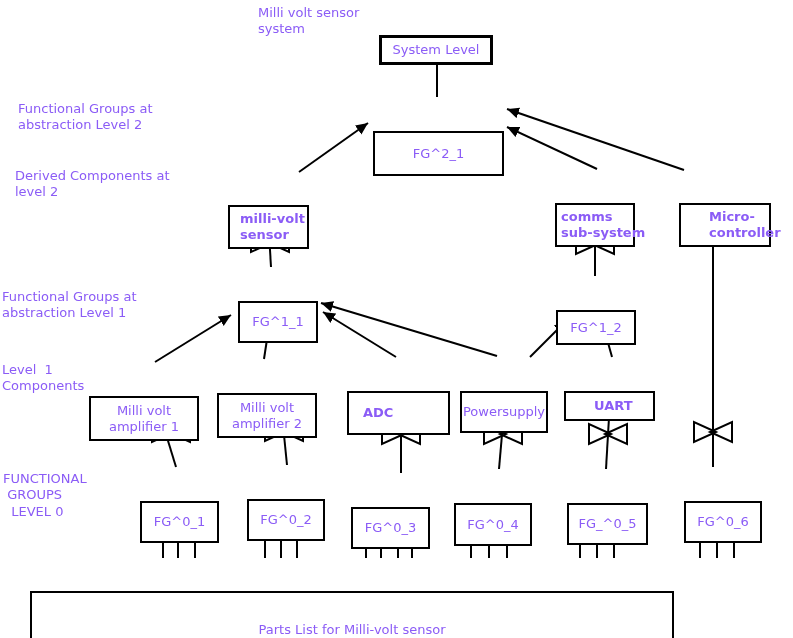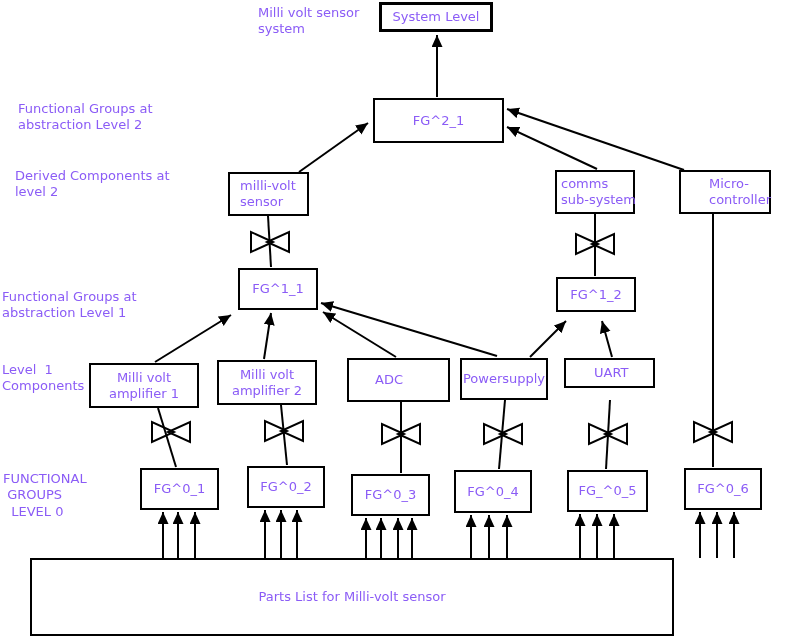--- a/index.html
+++ b/index.html
@@ -6,23 +6,23 @@
   #stage{
     position:relative;width:793px;height:638px;background:#ffffff;
     font-family:"DejaVu Sans","Liberation Sans",sans-serif;color:#8b5cf6;
     overflow:hidden;
   }
   .overlay{position:absolute;left:0;top:0;z-index:1;}
   .box{
     position:absolute;z-index:2;box-sizing:border-box;
     border:2px solid #000;background:#fff;
     display:flex;align-items:center;justify-content:center;
-    font-size:13px;line-height:1.2;text-align:center;white-space:pre;
+    font-size:13px;line-height:1.2;text-align:center;white-space:pre;margin-top:33px;
   }
-  .box.al{justify-content:flex-start;text-align:left;}
+  .box.al{justify-content:flex-start;text-align:left;font-weight:bold;}
   .lbl{
     position:absolute;z-index:2;font-size:13px;line-height:1.25;white-space:pre;
   }
   svg line{stroke:#000;stroke-width:2;}
   svg polygon{fill:none;stroke:#000;stroke-width:2;stroke-linejoin:miter;}
 </style>
 </head>
 <body>
 
 <div id="stage">
@@ -138,21 +138,21 @@
   <div class="box" style="left:238px;top:268px;width:80px;height:42px">FG^1_1</div>
 
   <div class="box" style="left:556px;top:277px;width:80px;height:35px">FG^1_2</div>
 
   <div class="box" style="left:89px;top:363px;width:110px;height:45px">Milli volt
 amplifier 1</div>
 
   <div class="box" style="left:217px;top:360px;width:100px;height:45px">Milli volt
 amplifier 2</div>
 
-  <div class="box al" style="left:347px;top:358px;width:103px;height:44px;padding-left:26px">ADC</div>
+  <div class="box al" style="left:347px;top:358px;width:103px;height:44px;padding-left:14px">ADC</div>
 
   <div class="box" style="left:460px;top:358px;width:88px;height:42px">Powersupply</div>
 
   <div class="box al" style="left:564px;top:358px;width:91px;height:30px;padding-left:28px">UART</div>
 
   <div class="box" style="left:140px;top:468px;width:79px;height:42px">FG^0_1</div>
 
   <div class="box" style="left:247px;top:466px;width:78px;height:42px">FG^0_2</div>
 
   <div class="box" style="left:351px;top:474px;width:79px;height:42px">FG^0_3</div>

